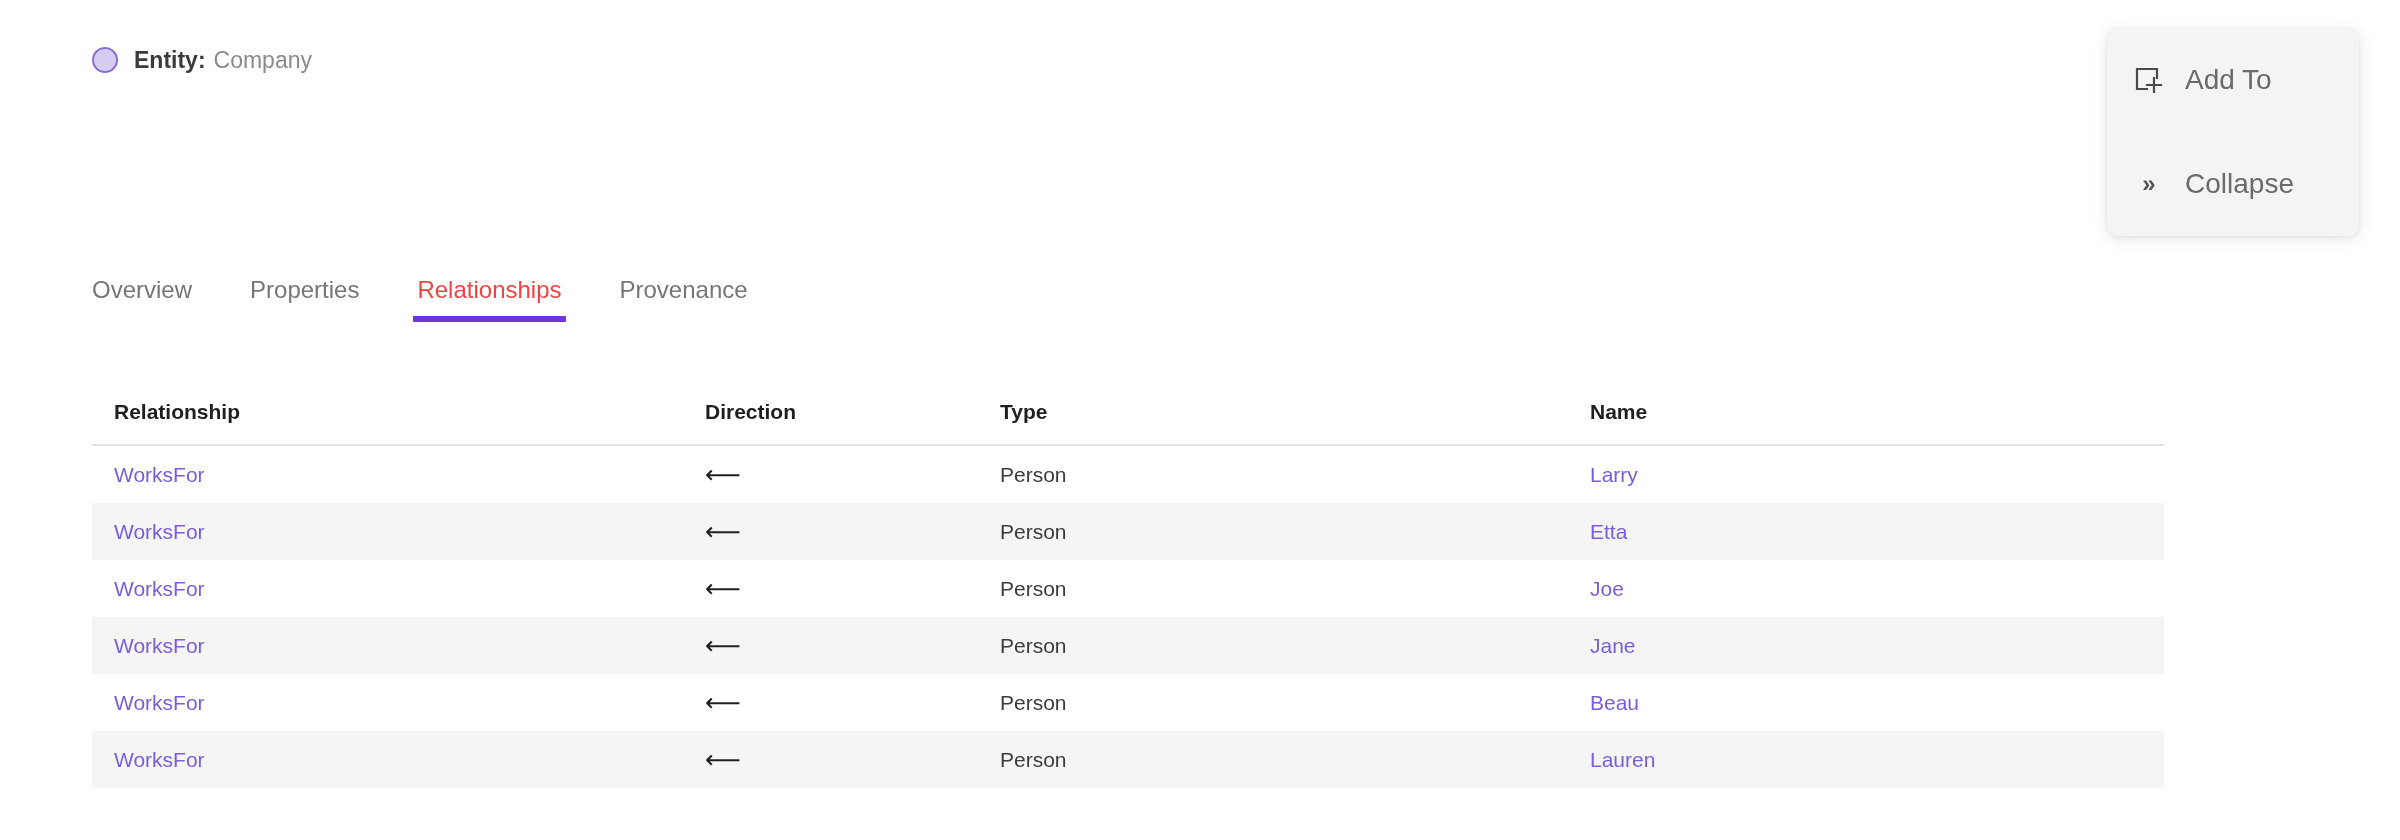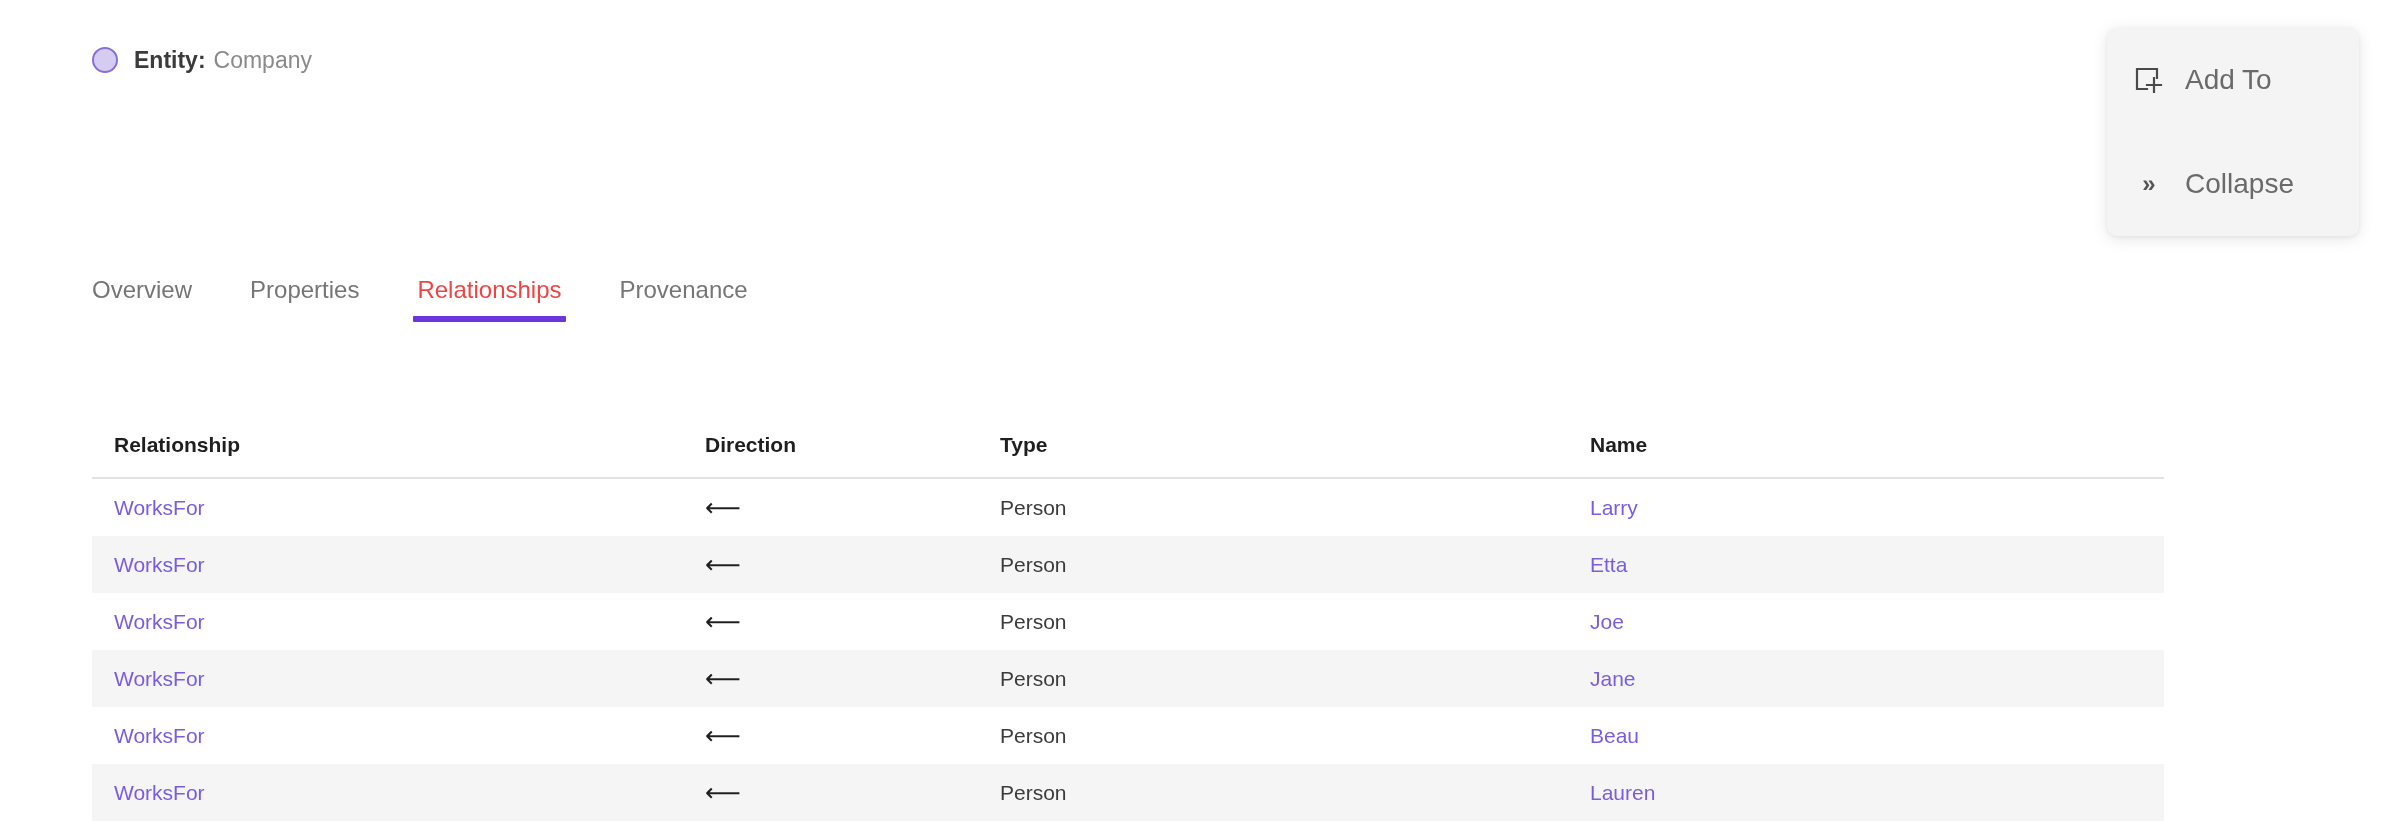--- a/index.html
+++ b/index.html
@@ -93,21 +93,20 @@
   }
 
   
   #relationships-table {
     position: absolute;
     left: 92px;
     top: 400px;
     width: 2072px;
     border-collapse: collapse;
     table-layout: fixed;
-    margin-top: 33px;
   }
   #relationships-table th {
     text-align: left;
     font-size: 21px;
     font-weight: 700;
     color: #1f1f1f;
     padding: 0 0 20px 0;
     border-bottom: 2px solid #e2e2e2;
     white-space: nowrap;
   }

